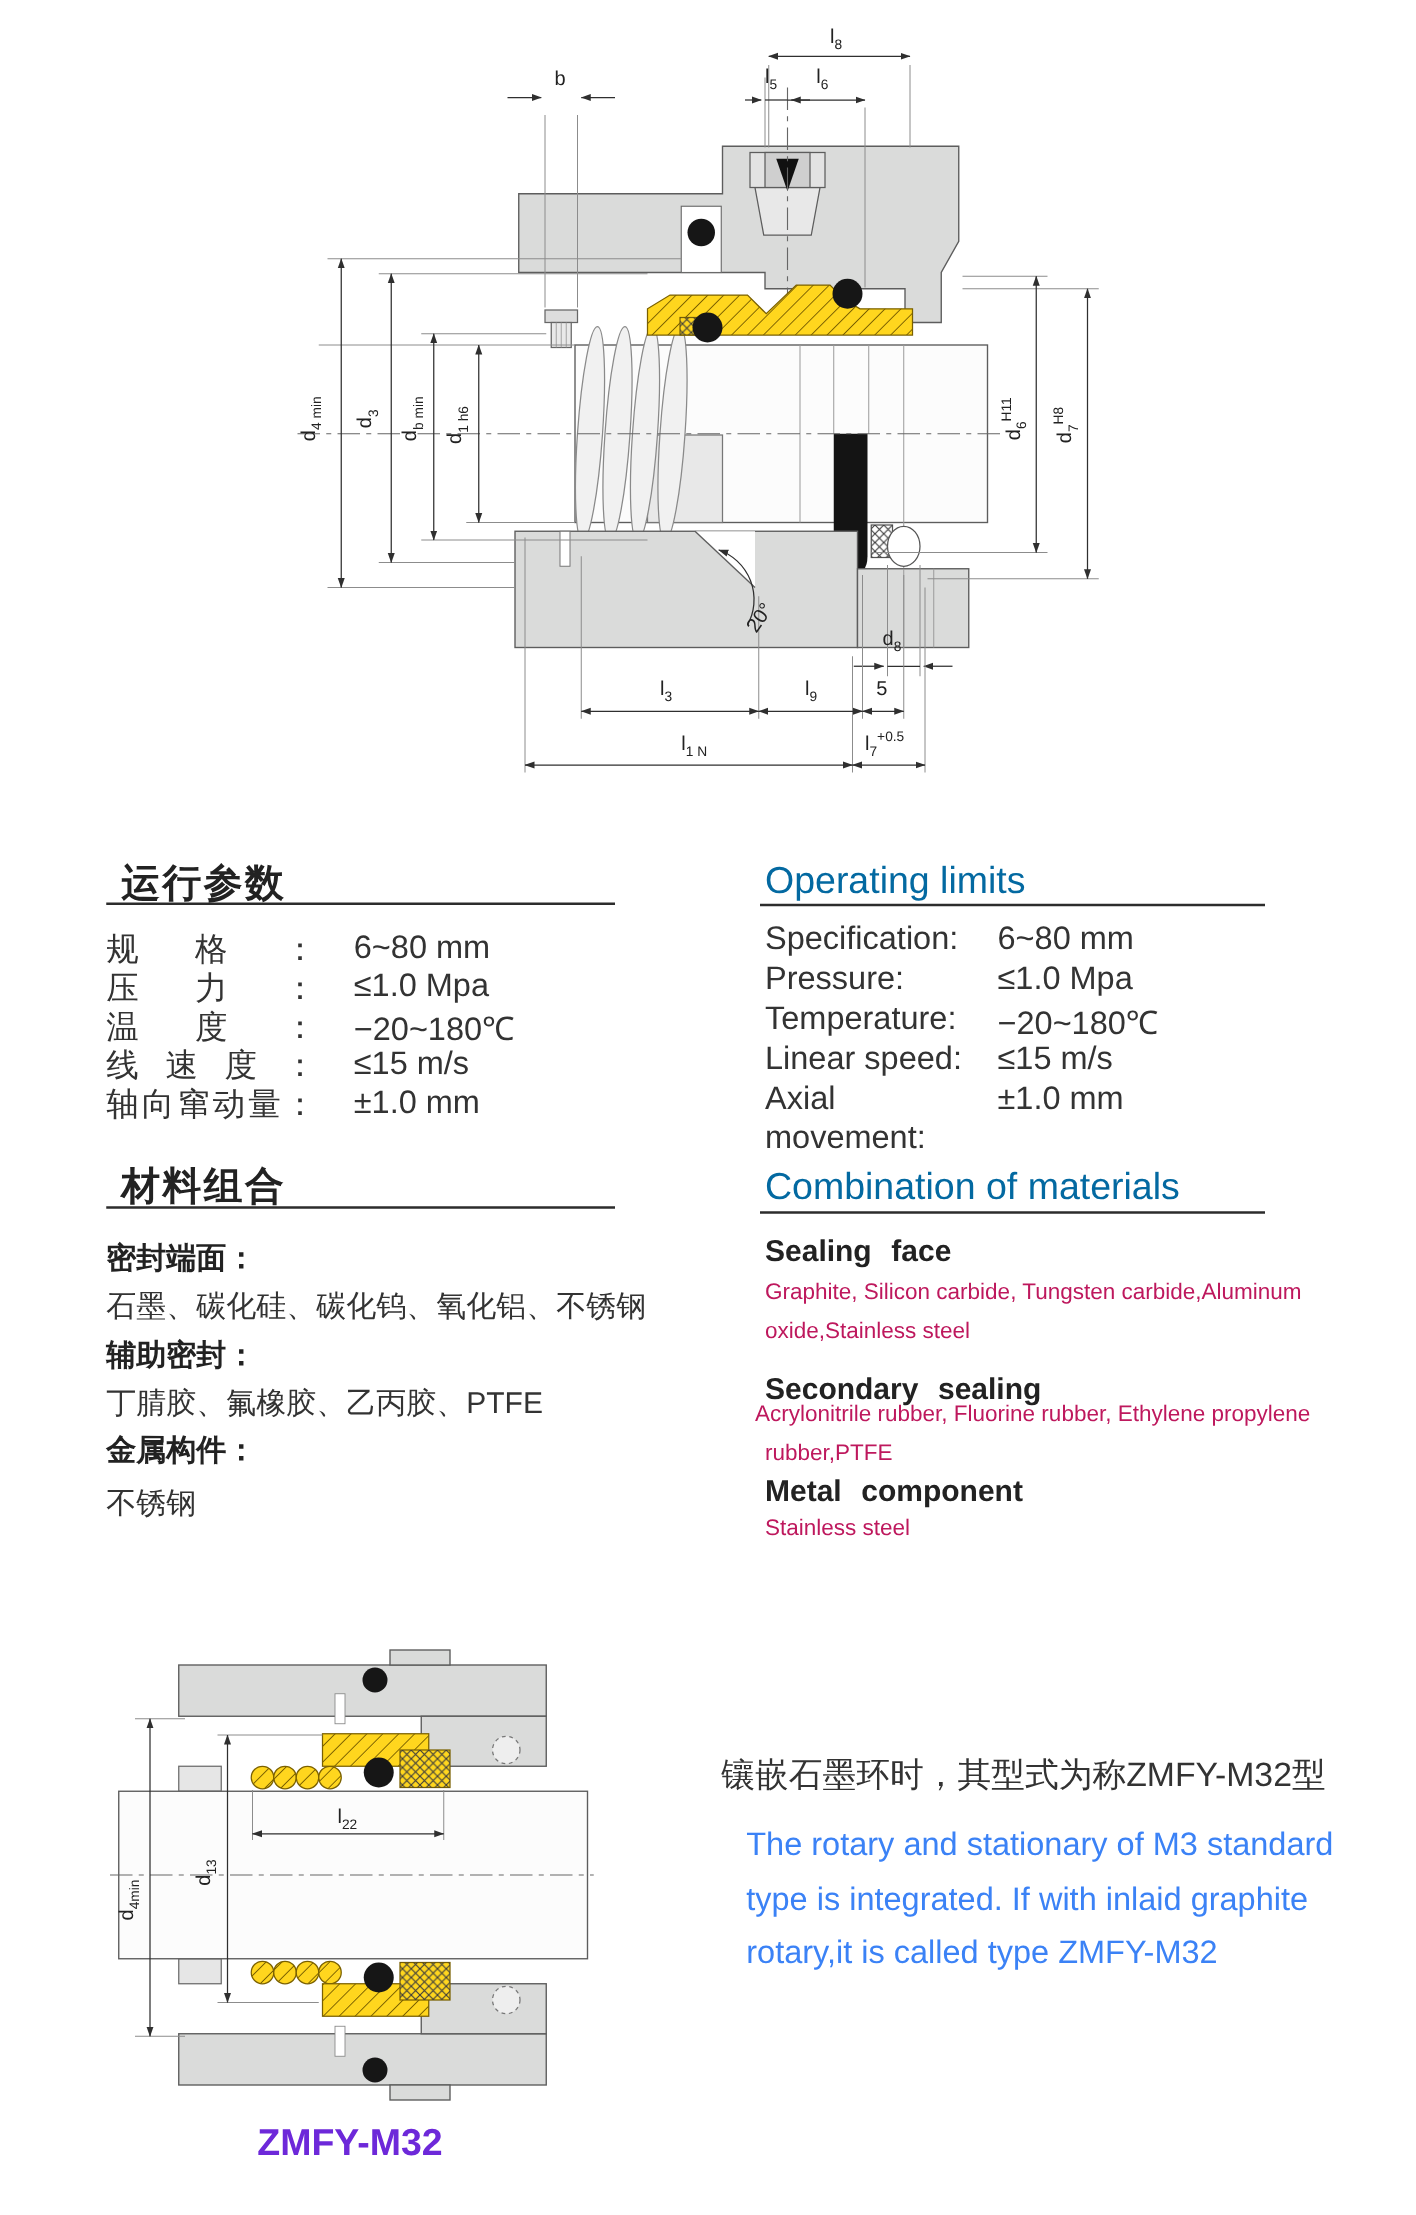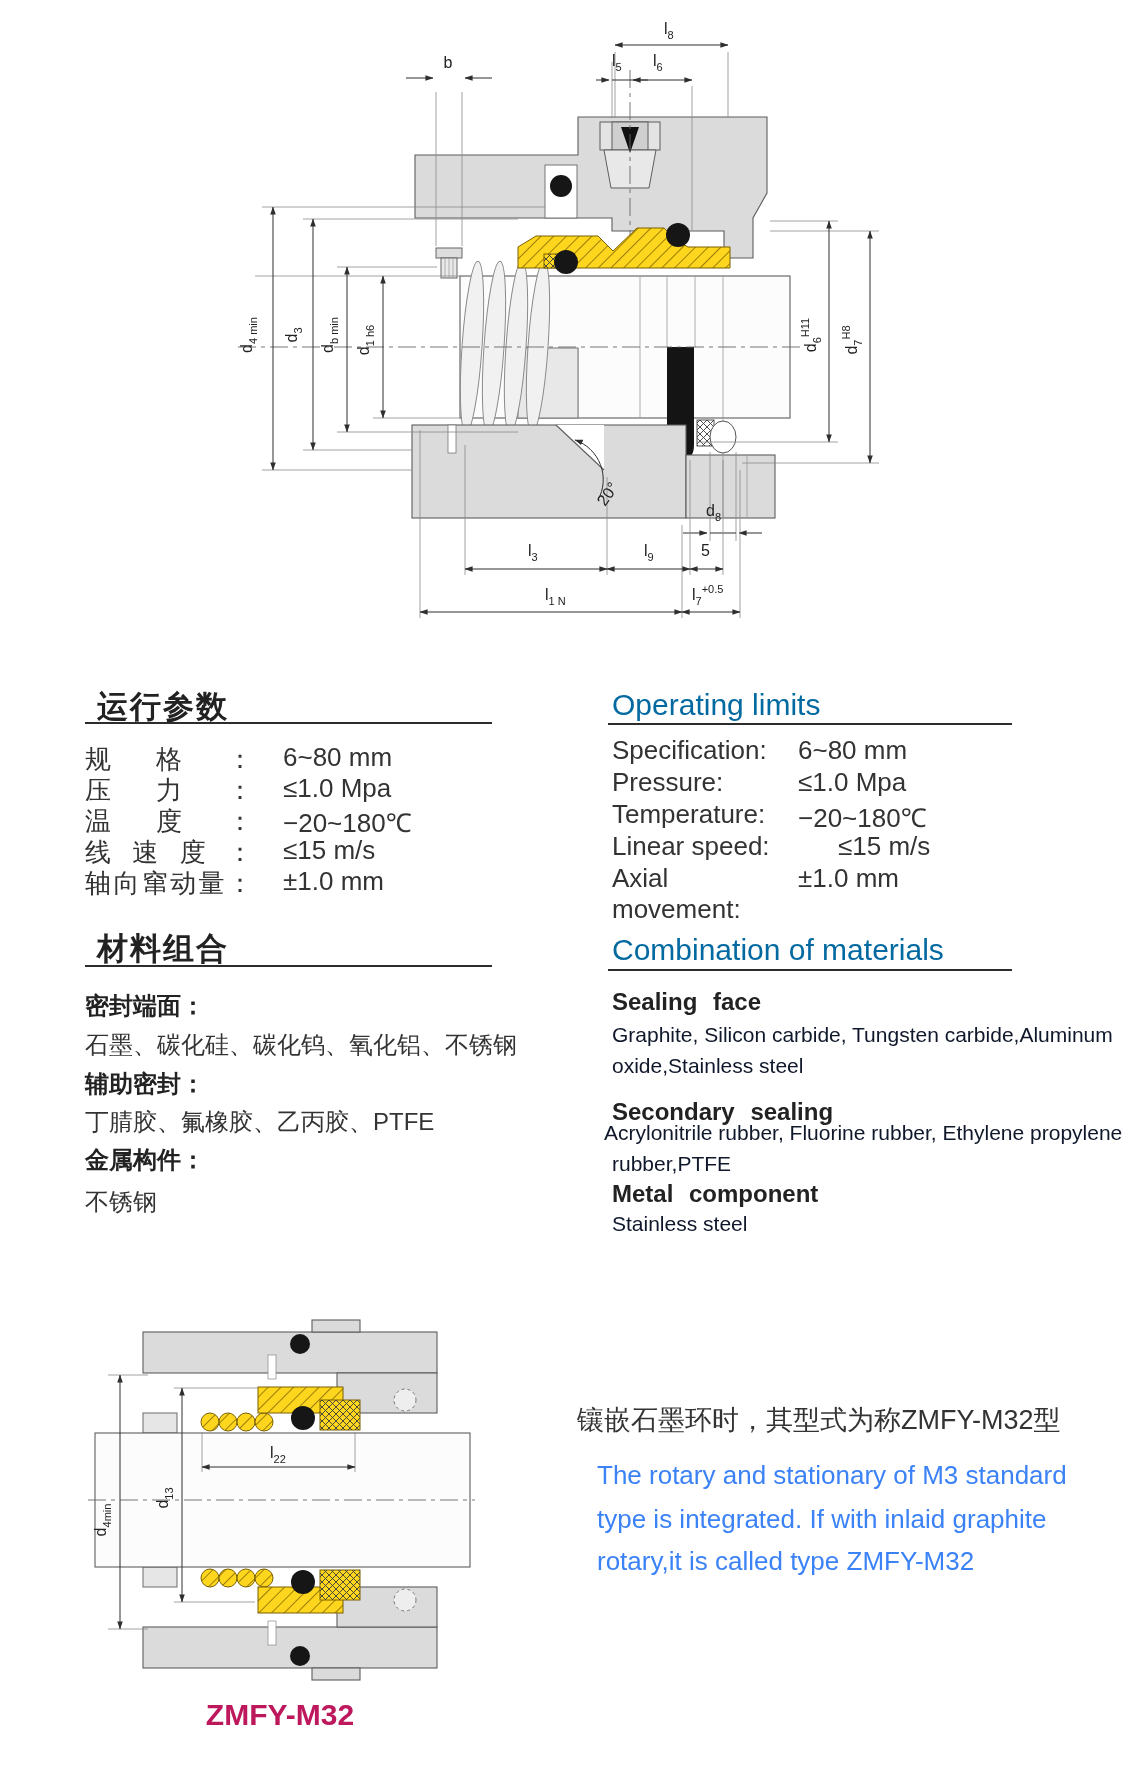--- a/index.html
+++ b/index.html
@@ -10,25 +10,25 @@
   .hdr-en{font-size:30px;font-weight:normal;color:#0369a1;}
   .rule{position:absolute;height:2px;background:#2c2c2c;}
   .row-cn{position:absolute;display:flex;font-size:26px;color:#333;}
   .row-cn .lab{width:168px;display:inline-block;text-align:justify;text-align-last:justify;}
   .row-cn .val{margin-left:30px;}
   .row-en{position:absolute;display:flex;font-size:26px;color:#333;}
   .row-en .lab{width:186px;display:inline-block;}
   .row-en .val{margin-left:0px;}
   .mat-cn{position:absolute;font-size:24px;color:#333;white-space:nowrap;}
   .mat-cn.b{font-weight:bold;color:#222;}
-  .mat-en{position:absolute;font-size:21px;color:#0f172a;white-space:nowrap;}
+  .mat-en{position:absolute;font-size:18px;color:#be185d;white-space:nowrap;}
   .mat-en.b{font-weight:bold;font-size:24px;color:#222;word-spacing:9px;}
   .desc-cn{position:absolute;font-size:27px;color:#333;white-space:nowrap;}
   .desc-en{position:absolute;font-size:26px;color:#3b82f6;white-space:nowrap;}
-  .caption{position:absolute;font-size:30px;font-weight:bold;color:#be185d;text-align:center;width:220px;}
+  .caption{position:absolute;font-size:30px;font-weight:bold;color:#6d28d9;text-align:center;width:220px;}
   svg{position:absolute;left:0;top:0;}
   .outl{stroke:#5d5d5d;stroke-width:1.1;}
   .fill-g{fill:#dadbda;}
   .fill-w{fill:#fcfcfc;}
   .dim{stroke:#2f2f2f;stroke-width:1;fill:none;}
   .ext{stroke:#8c8c8c;stroke-width:0.8;fill:none;}
   .cl{stroke:#666;stroke-width:0.9;fill:none;stroke-dasharray:18 5 4 5;}
   .dimtxt{font-size:16px;fill:#222;font-family:"Liberation Sans",sans-serif;}
   .sub{font-size:11px;}
   .sup{font-size:11px;}
@@ -220,21 +220,21 @@
       <span class="val">6~80 mm</span>
     </div>
   <div class="row-en" style="left:612px;top:767px;">
       <span class="lab">Pressure:</span>
       <span class="val">≤1.0 Mpa</span>
     </div>
   <div class="row-en" style="left:612px;top:799px;">
       <span class="lab">Temperature:</span>
       <span class="val">−20~180℃</span>
     </div>
-  <div class="row-en" style="left:612px;top:831px;gap:40px;">
+  <div class="row-en" style="left:612px;top:831px;">
       <span class="lab">Linear speed:</span>
       <span class="val">≤15 m/s</span>
     </div>
   <div class="row-en" style="left:612px;top:863px;">
       <span class="lab">Axial movement:</span>
       <span class="val">±1.0 mm</span>
     </div>
 
   <div class="abs hdr-en" style="left:612px;top:933px;">Combination of materials</div>
   <div class="rule" style="left:608px;top:969px;width:404px;"></div>

